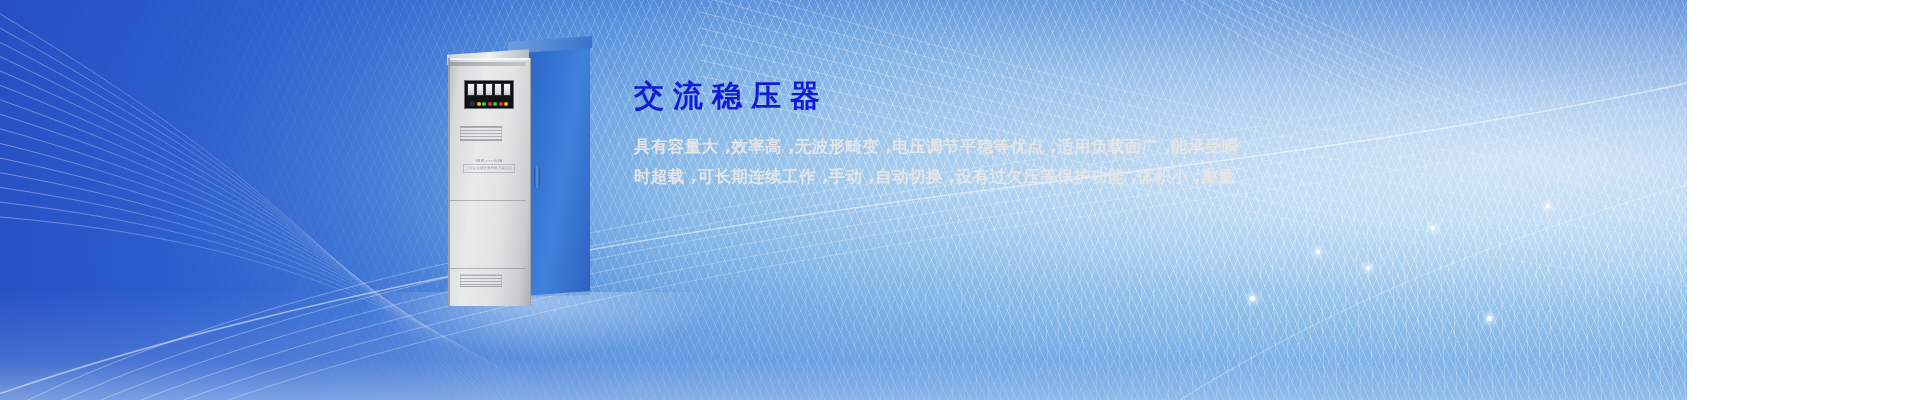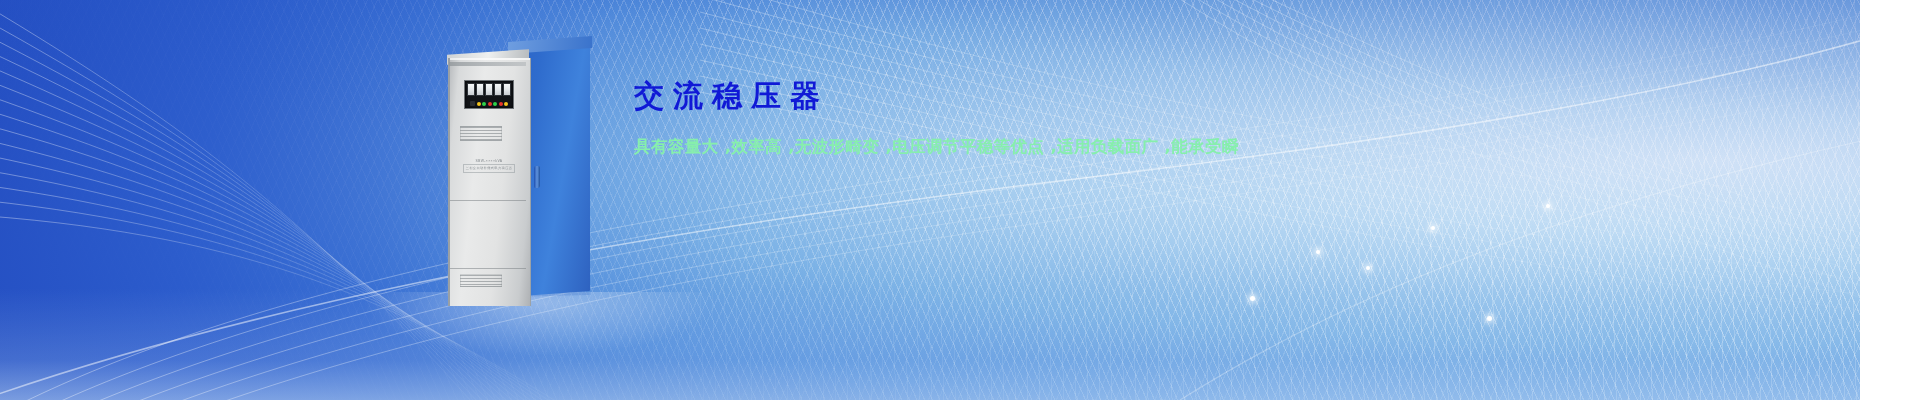--- a/index.html
+++ b/index.html
@@ -6,21 +6,21 @@
     margin: 0;
     padding: 0;
     background: #ffffff;
   }
   body {
     font-family: "Liberation Sans", "DejaVu Sans", sans-serif;
   }
 
   .banner {
     position: relative;
-    width: 1860px;
+    width: 1687px;
     height: 400px;
     overflow: hidden;
     background: #2f5fc9;
   }
 
   
   .bg-base {
     position: absolute;
     inset: 0;
     background:
@@ -261,21 +261,21 @@
     color: #1019d6;
     letter-spacing: 9px;
     line-height: 1.2;
     margin: 0 0 18px 0;
     white-space: nowrap;
   }
   .desc {
     font-family: "DejaVu Sans", "Liberation Sans", sans-serif;
     font-size: 16.5px;
     font-weight: 600;
-    color: #86efac;
+    color: #e5e5e5;
     line-height: 30px;
     letter-spacing: .4px;
     margin: 0;
     width: 524px;
   }
   .desc-line { display: block; white-space: nowrap; }
 </style>
 </head>
 <body>
 
@@ -402,16 +402,17 @@
     <div class="seam s1"></div>
     <div class="seam s2"></div>
     <div class="vent v2"></div>
     <div class="handle"></div>
   </div>
 
   <div class="copy">
     <h1 class="headline">交流稳压器</h1>
     <p class="desc">
       <span class="desc-line">具有容量大 ,效率高 ,无波形畸变 ,电压调节平稳等优点 ,适用负载面广 ,能承受瞬</span>
+      <span class="desc-line">时超载 ,可长期连续工作 ,手动 ,自动切换 ,设有过欠压等保护功能 ,体积小 ,重量</span>
     </p>
   </div>
 
 </div>
 
 </body></html>

